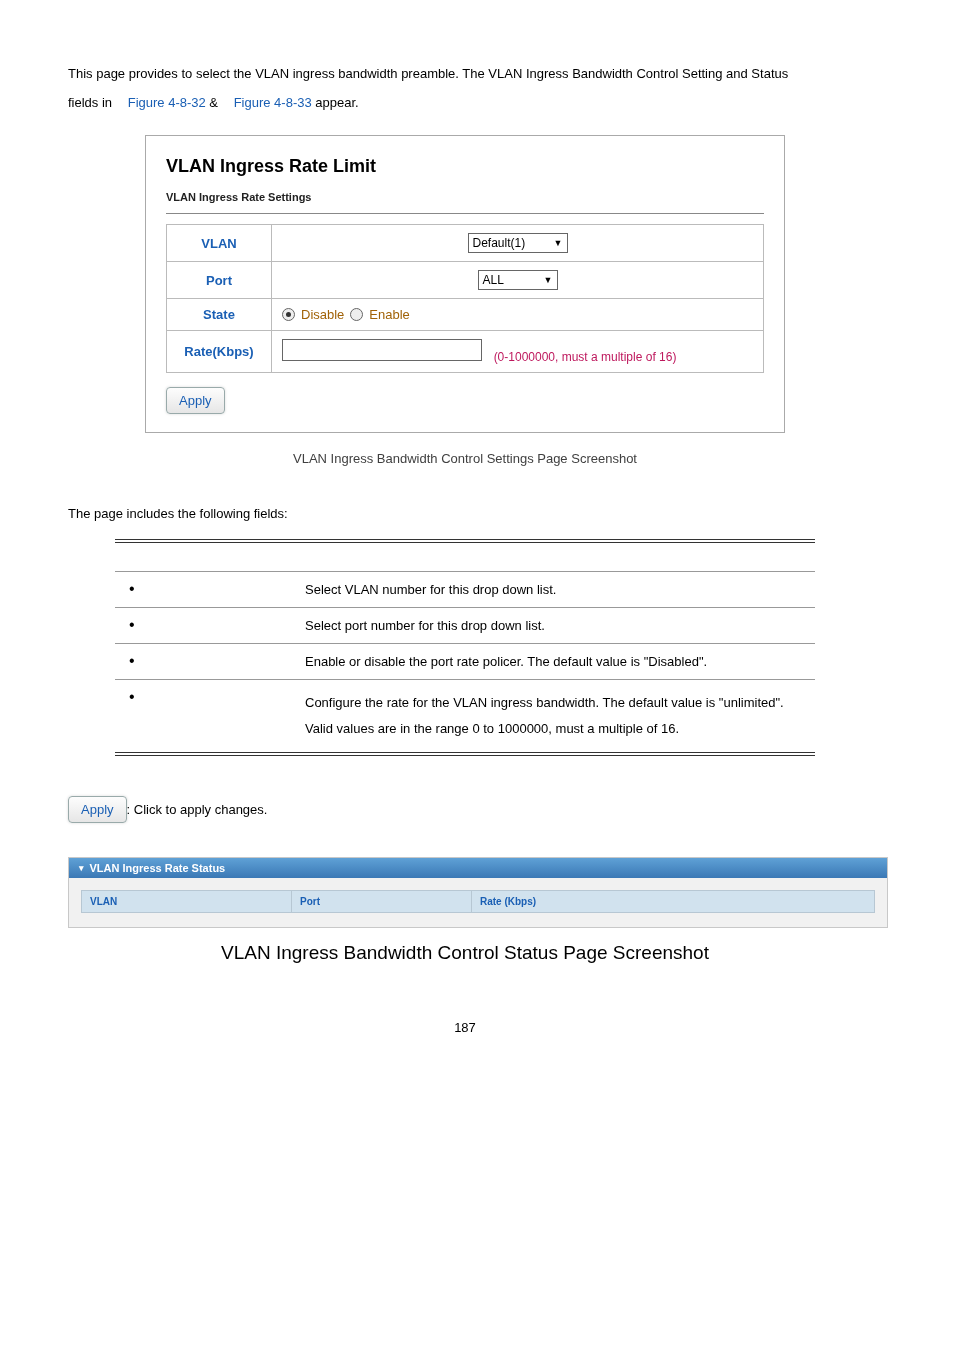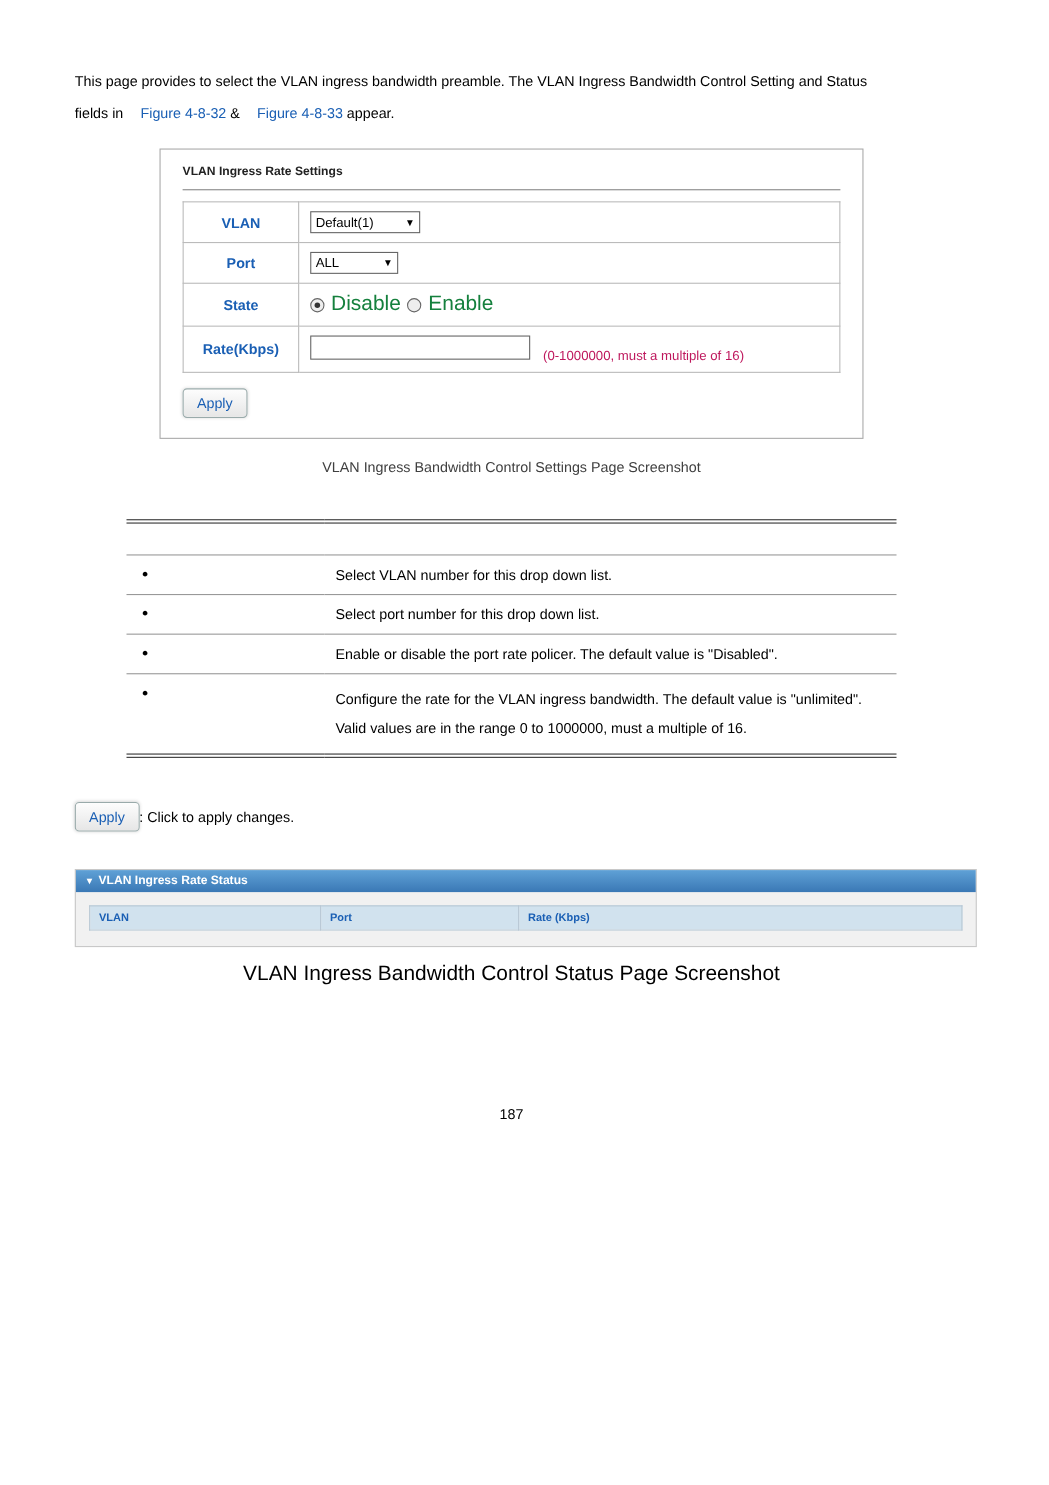--- a/index.html
+++ b/index.html
@@ -10,24 +10,24 @@
     .screenshot-box {
       margin: 0 auto 18px auto;
       width: 640px;
       border: 1px solid #aaa;
       background: #fff;
       padding: 14px 20px 18px 20px;
     }
     .ss-title { font-size: 18px; font-weight: bold; color: #000; margin: 6px 0 14px 0; }
     .ss-subtitle { font-size: 11px; font-weight: bold; color: #222; border-bottom: 1px solid #888; padding-bottom: 10px; margin-bottom: 0; }
     .settings-table { width: 100%; border-collapse: collapse; margin-top: 10px; }
-    .settings-table td { border: 1px solid #bbb; padding: 8px 10px; text-align: left; font-size: 13px; }
+    .settings-table td { border: 1px solid #bbb; padding: 8px 10px; text-align: center; font-size: 13px; }
     .settings-table td.lbl { width: 105px; text-align: center; font-weight: bold; color: #1a5fb4; background: #fff; }
     .select-ctl { border: 1px solid #666; padding: 2px 4px; font-size: 12px; background: #fff; display: inline-flex; align-items: center; min-width: 100px; justify-content: space-between; }
-    .radio-row { display: flex; align-items: center; gap: 6px; font-size: 19px; color: #15803d; }
+    .radio-row { display: flex; align-items: center; gap: 6px; font-size: 13px; color: #a16207; }
     .radio-dot { width: 13px; height: 13px; border: 1px solid #666; border-radius: 50%; display: inline-flex; align-items: center; justify-content: center; background: #eee; }
     .radio-dot.checked::after { content: ""; width: 5px; height: 5px; border-radius: 50%; background: #333; display: block; }
     .rate-input { border: 1px solid #666; width: 200px; height: 22px; background: #fff; display: inline-block; }
     .rate-hint { font-size: 12px; color: #be185d; margin-left: 8px; }
     .apply-btn {
       display: inline-block;
       border: 1px solid #9aa; border-radius: 4px;
       background: linear-gradient(#fdfdfd, #e6e6e6);
       padding: 5px 12px;
       font-size: 13px; font-weight: normal; color: #1a5fb4;
@@ -57,33 +57,34 @@
     }
     .status-table {
       width: 794px; margin: 12px auto 0 auto; border-collapse: collapse;
       background: #fff; border: 1px solid #c8d4dd;
     }
     .status-table th {
       background: #d1e2ee; color: #1a5fb4; font-size: 10px;
       text-align: left; padding: 5px 8px; border: 1px solid #b7c7d3; font-weight: bold;
     }
     .caption2 { text-align: center; font-size: 19px; color: #000; margin: 14px 0 0 0; }
-    .page-num { text-align: center; font-size: 13px; margin-top: 108px; }
+    .page-num { text-align: center; font-size: 13px; margin-top: 56px; }
     .chev { font-size: 9px; }
   </style>
 </head>
 <body>
 
 <div class="page">
   <p class="intro">
     <span>This page provides to select the VLAN ingress bandwidth preamble. The VLAN Ingress Bandwidth Control Setting and Status</span><br>
     <span>fields in </span><span class="link">Figure 4-8-32</span><span> &amp; </span><span class="link">Figure 4-8-33</span><span> appear.</span>
   </p>
 
   <div class="screenshot-box">
+    <div class="ss-title">VLAN Ingress Rate Limit</div>
     <div class="ss-subtitle">VLAN Ingress Rate Settings</div>
     <table class="settings-table">
       <tbody>
           <tr>
         <td class="lbl">VLAN</td>
         <td>
           <span class="select-ctl">
             <span>Default(1)</span>
             <span class="chev">▼</span>
           </span>
@@ -116,20 +117,21 @@
           <span class="rate-hint">(0-1000000, must a multiple of 16)</span>
         </td>
       </tr>
     </tbody>
       </table>
     <span class="apply-btn">Apply</span>
   </div>
 
   <div class="caption">VLAN Ingress Bandwidth Control Settings Page Screenshot</div>
 
+  <div class="fields-title">The page includes the following fields:</div>
 
   <table class="fields-table">
     <tbody>
         <tr class="header-row">
           <td class="obj"></td>
           <td></td>
         </tr>
     <tr>
       <td class="obj"><span class="bullet">•</span></td>
       <td>Select VLAN number for this drop down list.</td>

